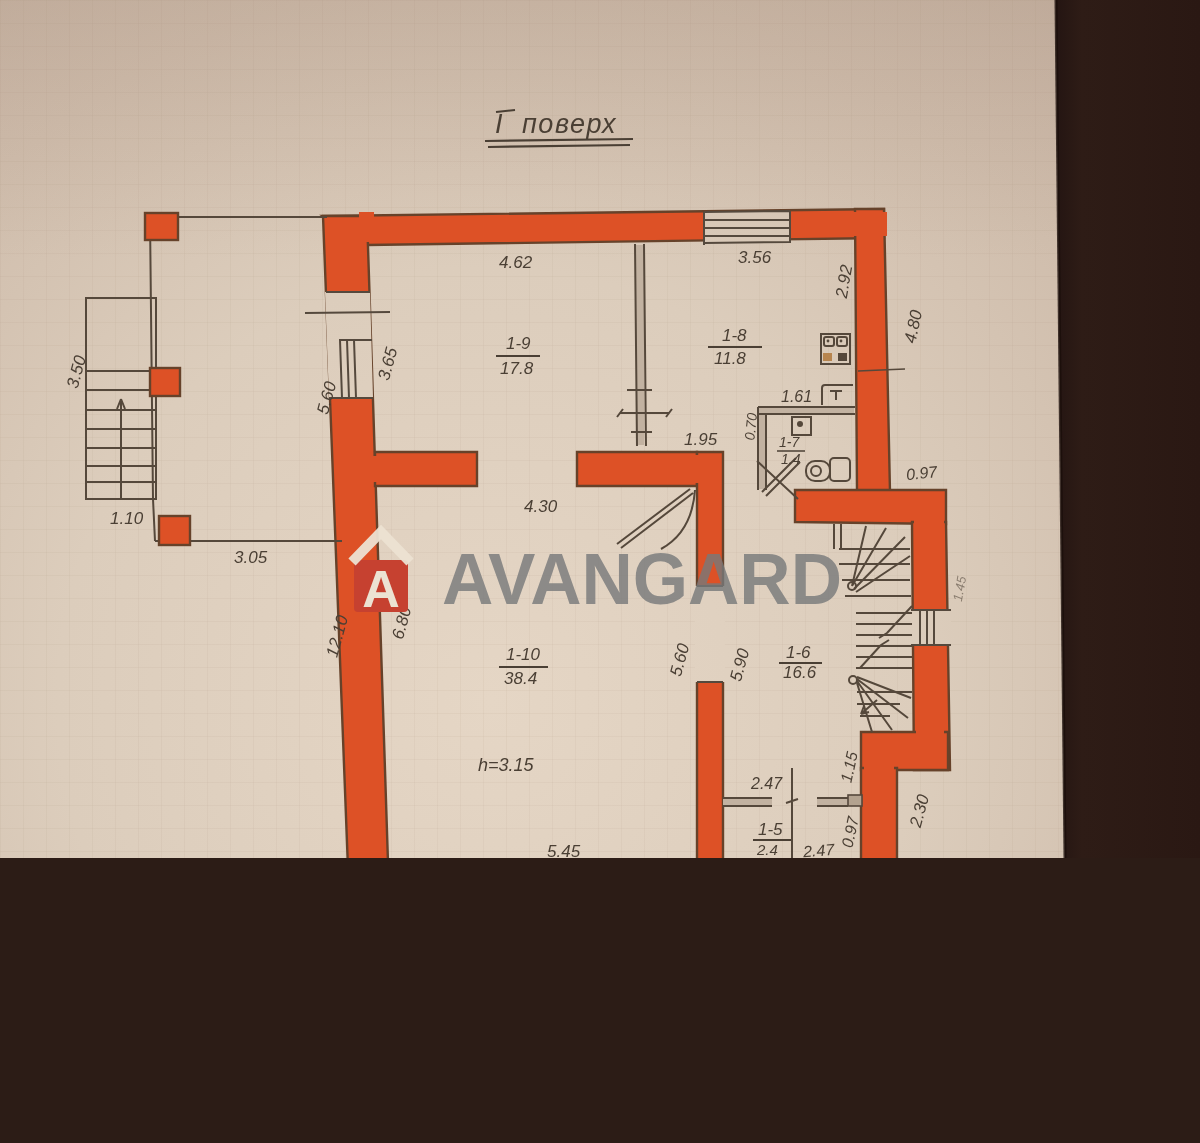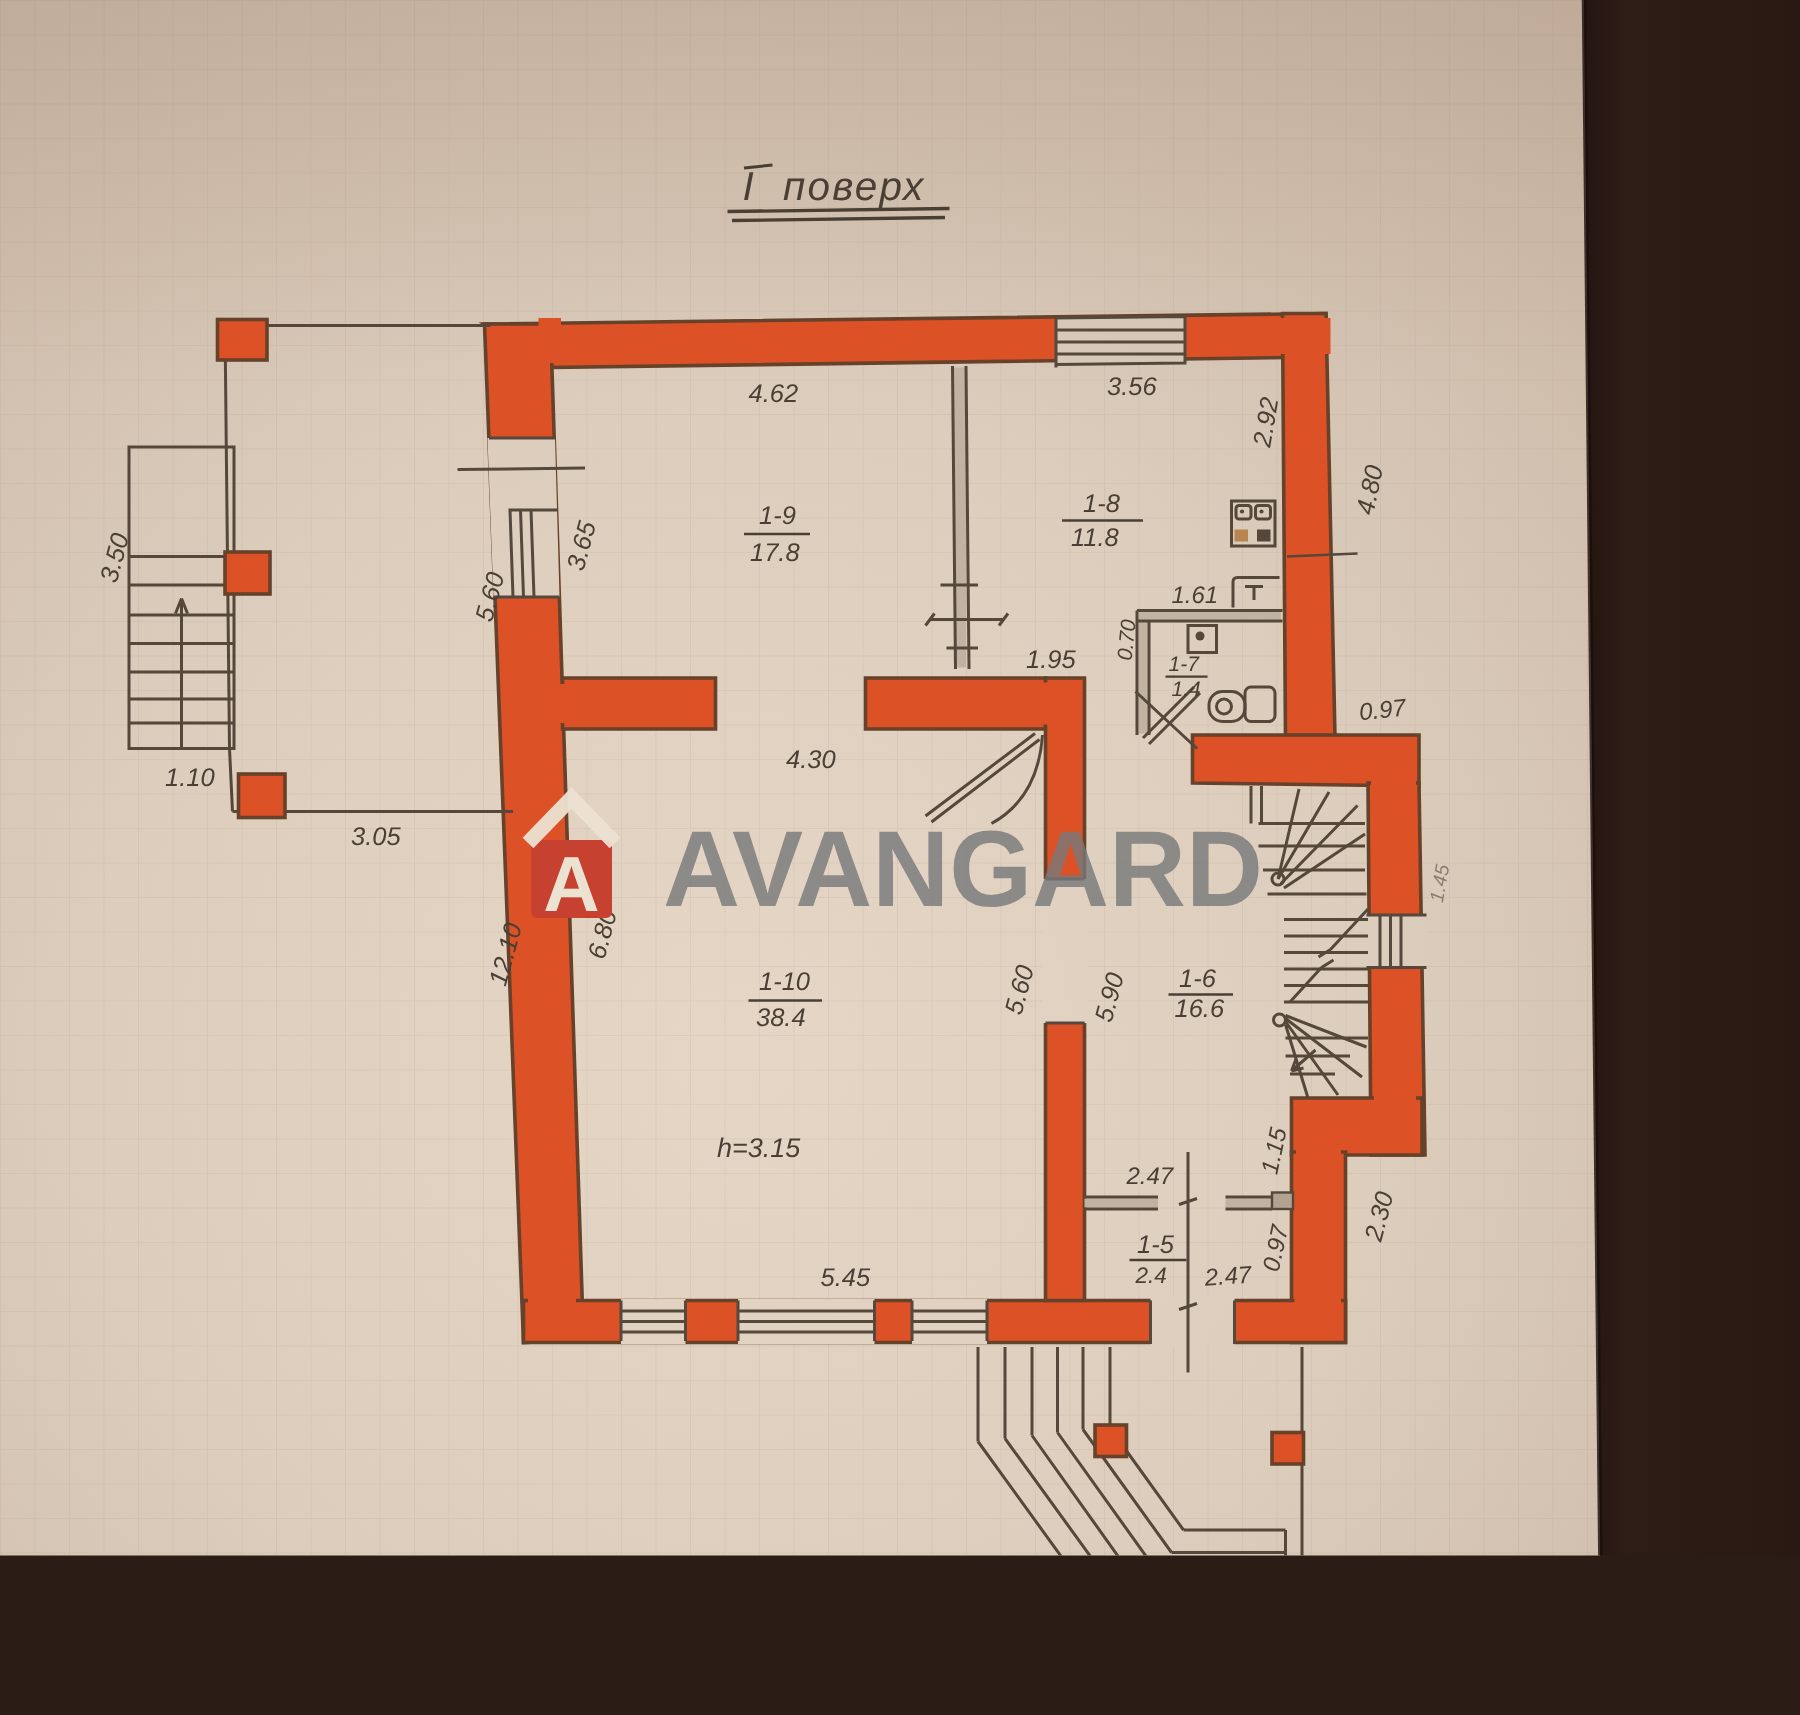--- a/index.html
+++ b/index.html
@@ -1,16 +1,16 @@
 <!DOCTYPE html>
 <html><head>
 <meta charset="utf-8">
 <style>
 html,body{margin:0;padding:0;background:#2c1c16;}
-#stage{position:relative;width:1200px;height:1037px;overflow:hidden;font-family:"Liberation Sans",sans-serif;}
+#stage{position:relative;width:1200px;height:858px;overflow:hidden;font-family:"Liberation Sans",sans-serif;}
 svg{display:block}
 </style>
 </head>
 <body>
 <div id="stage">
 <svg width="1200" height="1143" viewBox="0 0 1200 1143">
 <defs>
 <radialGradient id="paper" gradientUnits="userSpaceOnUse" cx="490" cy="700" r="960">
 <stop offset="0" stop-color="#e5d6c5"></stop>
 <stop offset="0.45" stop-color="#dccdbc"></stop>

